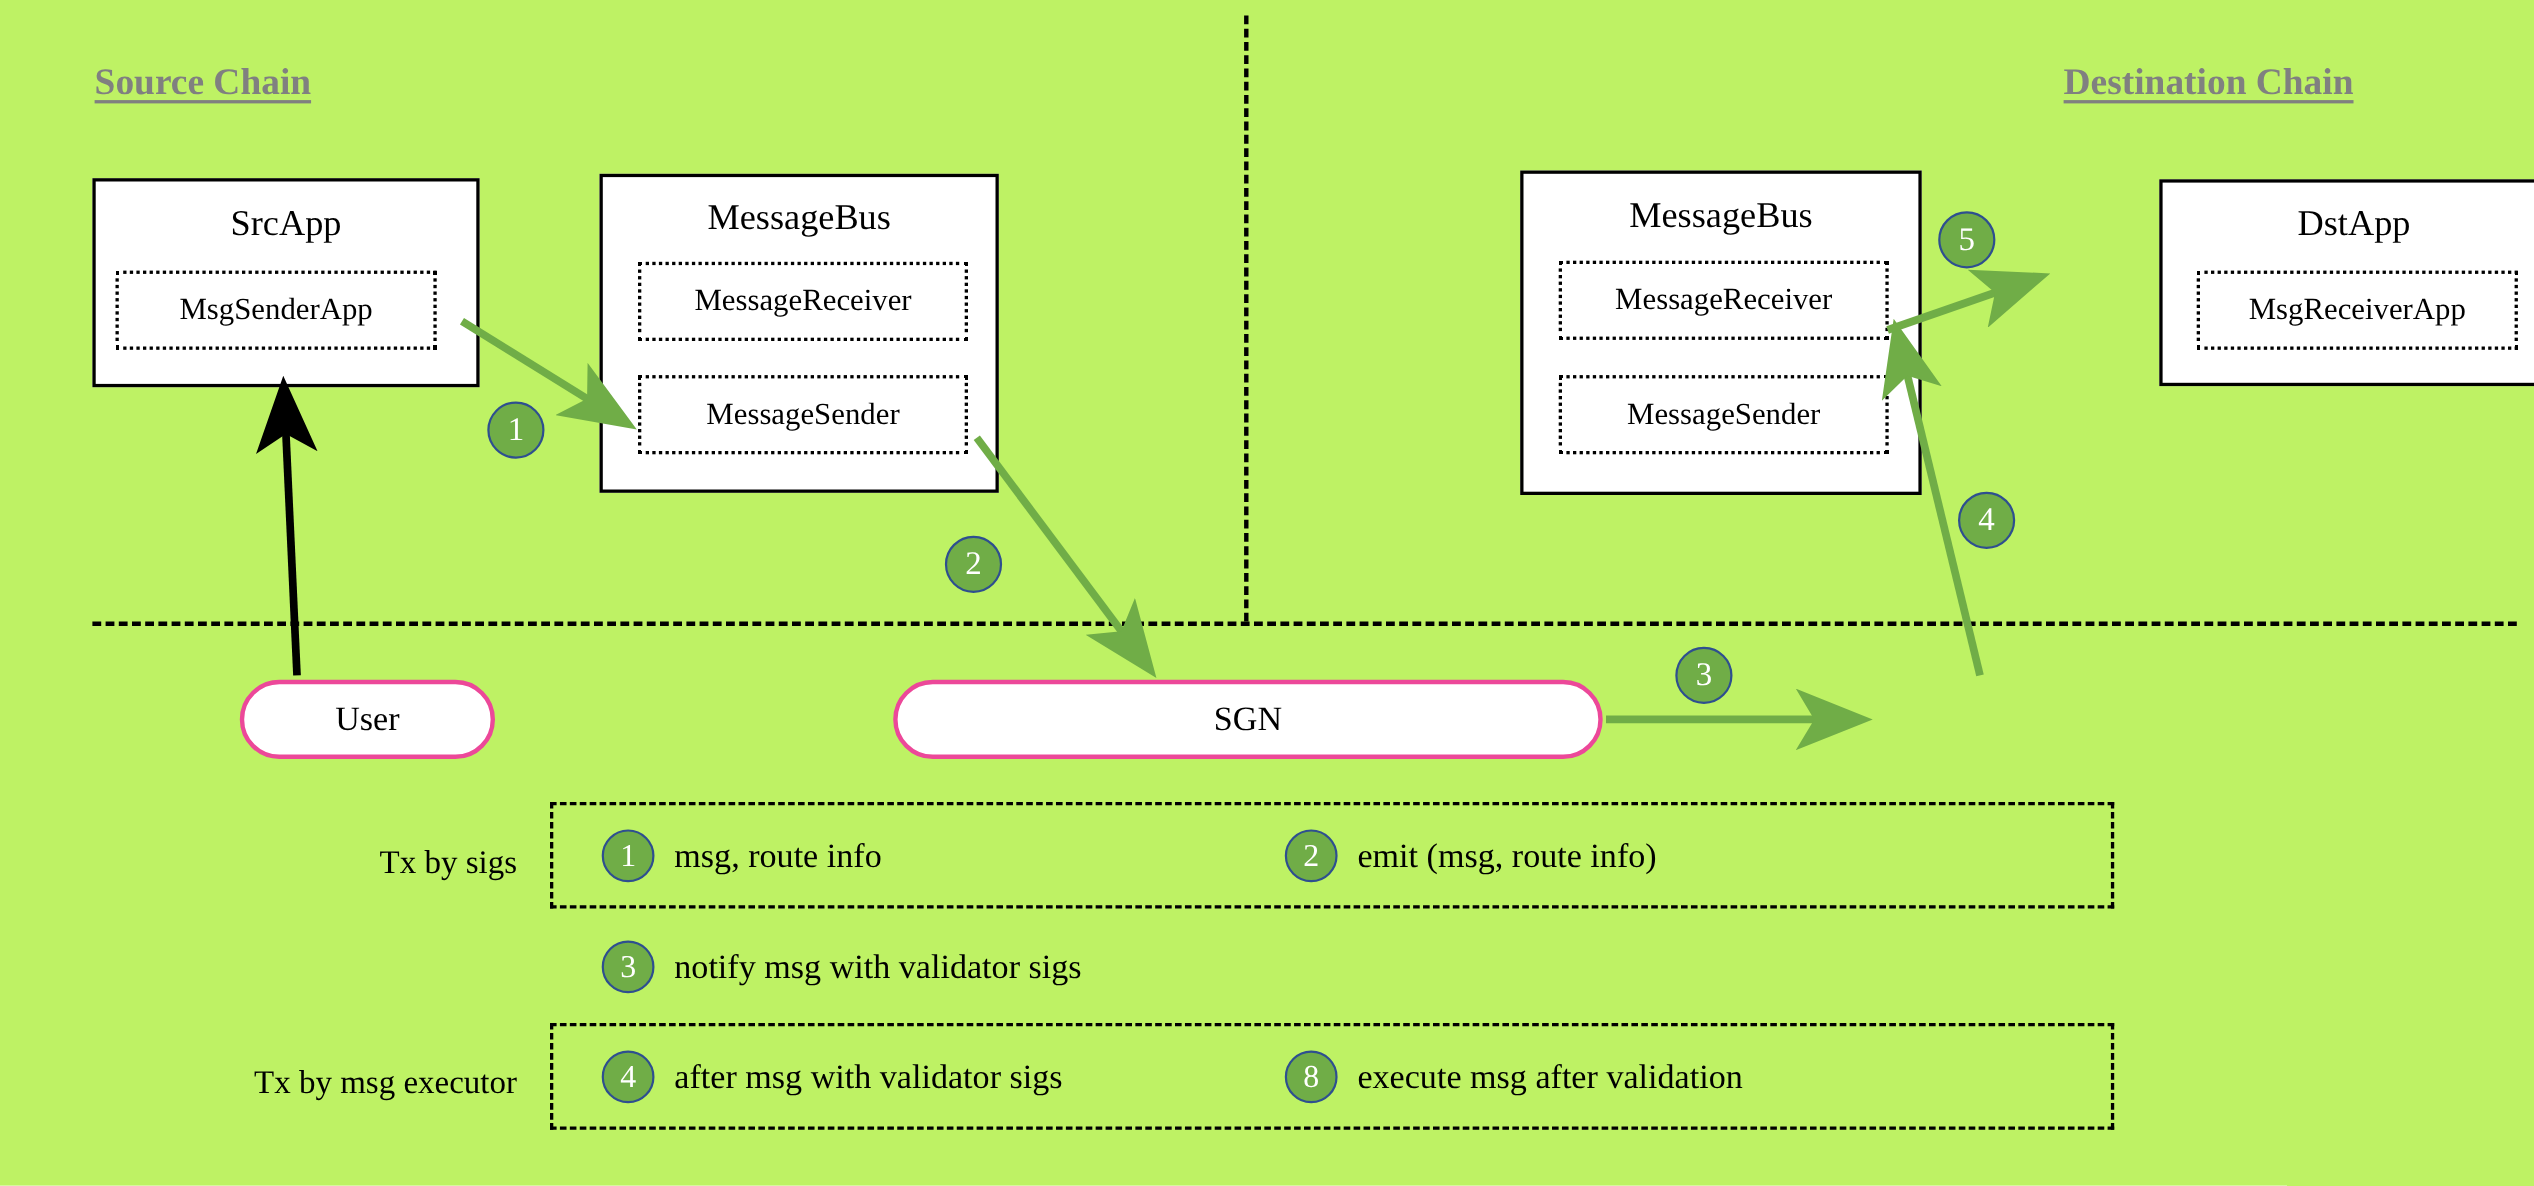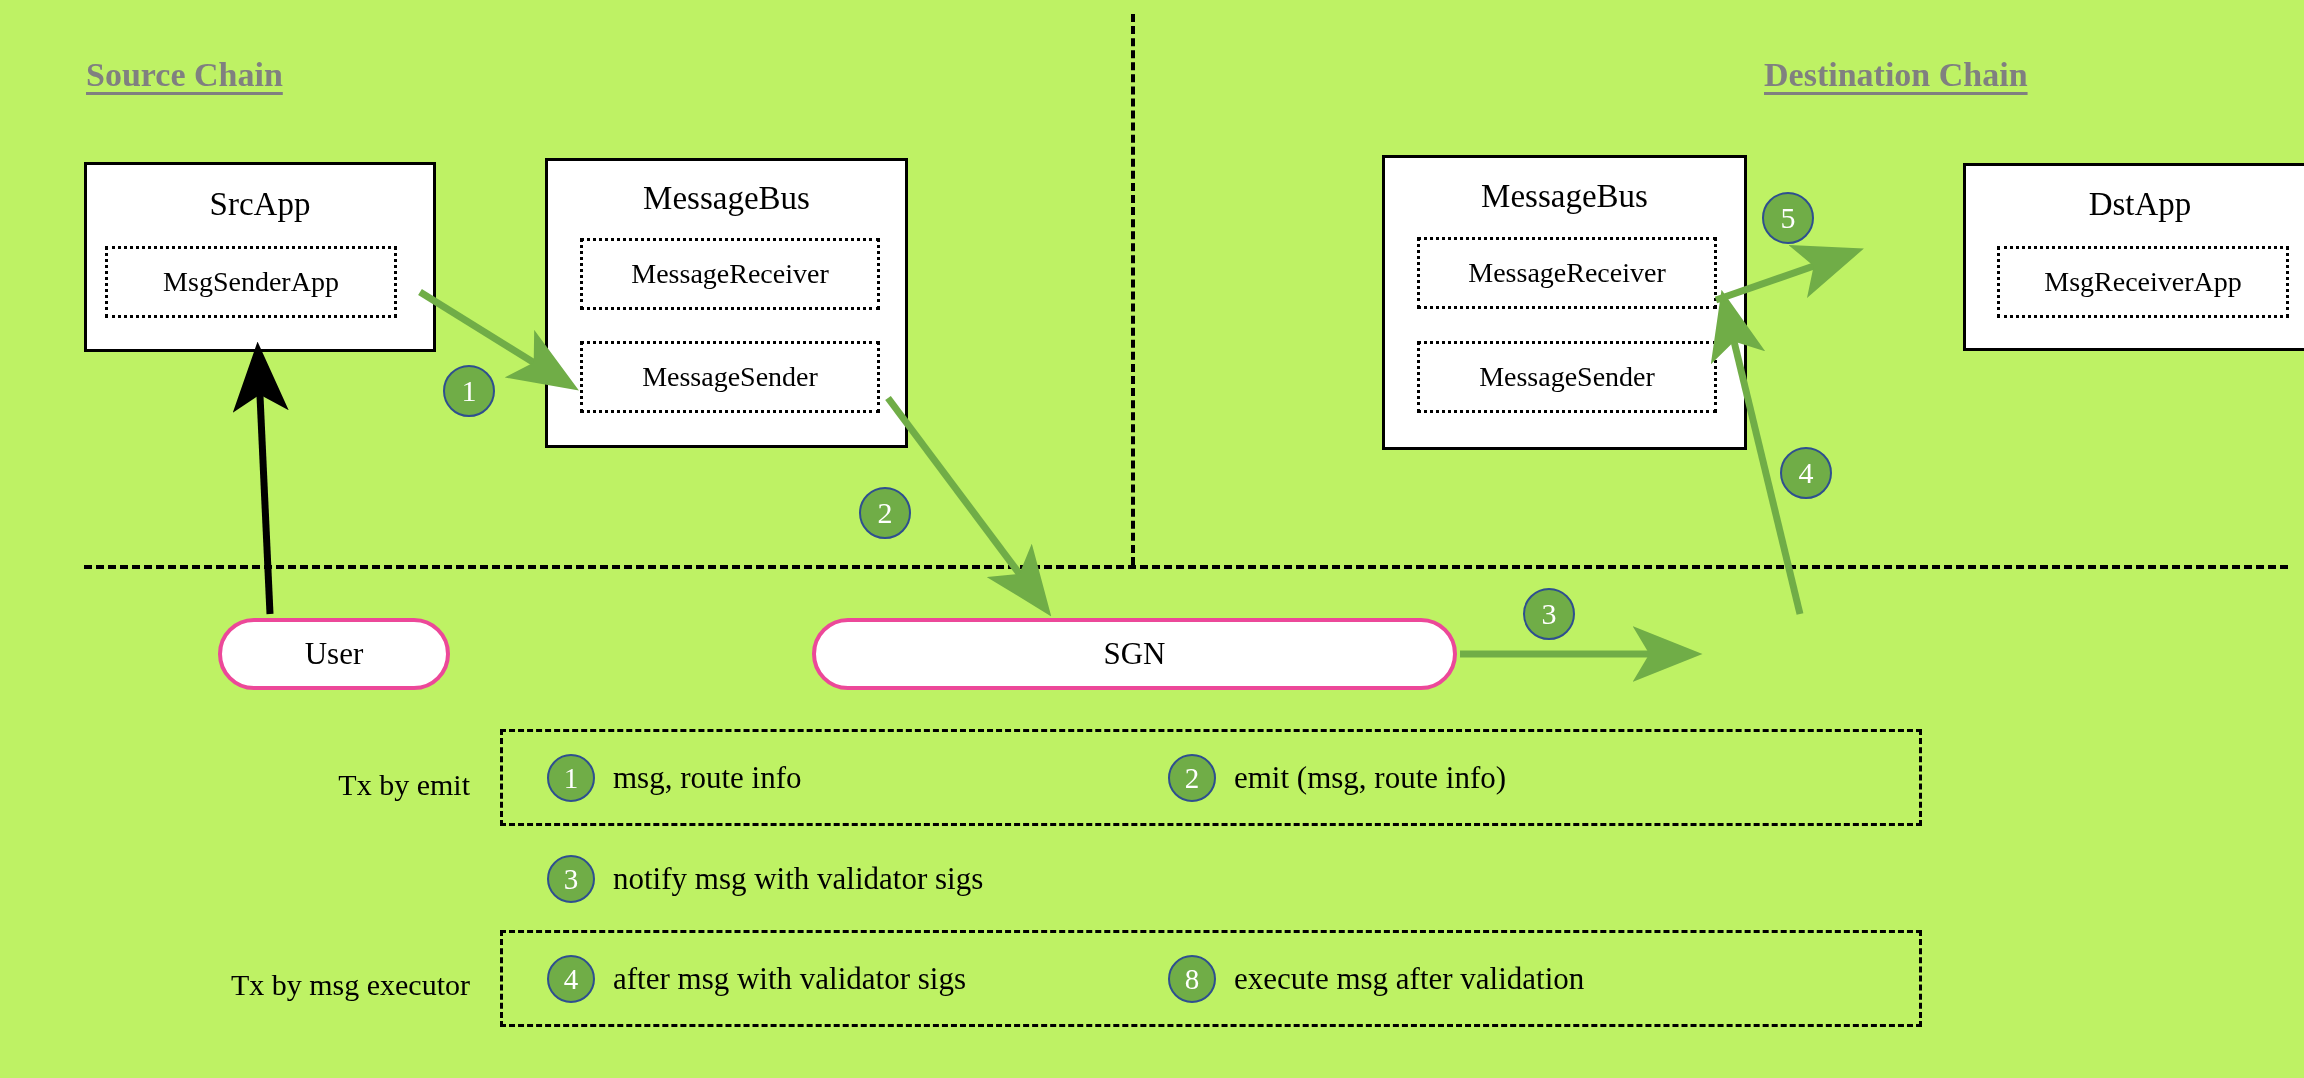--- a/index.html
+++ b/index.html
@@ -148,21 +148,21 @@
     height: 1078px;
     pointer-events: none;
   }
 </style>
 </head>
 <body>
 
 <div id="canvas">
 
   <div class="chain-title" style="left:86px; top:56px;">Source Chain</div>
-  <div class="chain-title" style="left:1764px; top:56px;">Destination Chain</div>
+  <div class="chain-title" style="left:1876px; top:56px;">Destination Chain</div>
 
   <div class="divider-v" style="left:1131px; top:14px; height:551px;"></div>
   <div class="divider-h" style="left:84px; top:565px; width:2204px;"></div>
 
   <div class="node-box" style="left:84px; top:162px; width:352px; height:190px;padding-left:13px;">
     <div class="node-title" style="top:21px;">SrcApp</div>
     <div class="inner-box" style="left:18px; top:81px; width:292px; height:72px;">MsgSenderApp</div>
   </div>
 
   <div class="node-box" style="left:545px; top:158px; width:363px; height:290px;">
@@ -207,21 +207,21 @@
 
     <line x1="270" y1="614" x2="258" y2="352" stroke="#000000" stroke-width="7" marker-end="url(#ah-black)"></line>
   </svg>
 
   <div class="badge badge-lg" style="left:443px; top:365px;">1</div>
   <div class="badge badge-lg" style="left:859px; top:487px;">2</div>
   <div class="badge badge-lg" style="left:1523px; top:588px;">3</div>
   <div class="badge badge-lg" style="left:1780px; top:447px;">4</div>
   <div class="badge badge-lg" style="left:1762px; top:192px;">5</div>
 
-  <div class="legend-label" style="left:210px; top:768px; width:260px;">Tx by emit</div>
+  <div class="legend-label" style="left:210px; top:768px; width:260px;">Tx by sigs</div>
 
   <div class="legend-box" style="left:500px; top:729px; width:1422px; height:97px;"></div>
 
   <div class="legend-item" style="left:547px; top:754px;">
     <span class="legend-badge">1</span>
     <span class="legend-text">msg, route info</span>
   </div>
 
   <div class="legend-item" style="left:1168px; top:754px;">
     <span class="legend-badge">2</span>

